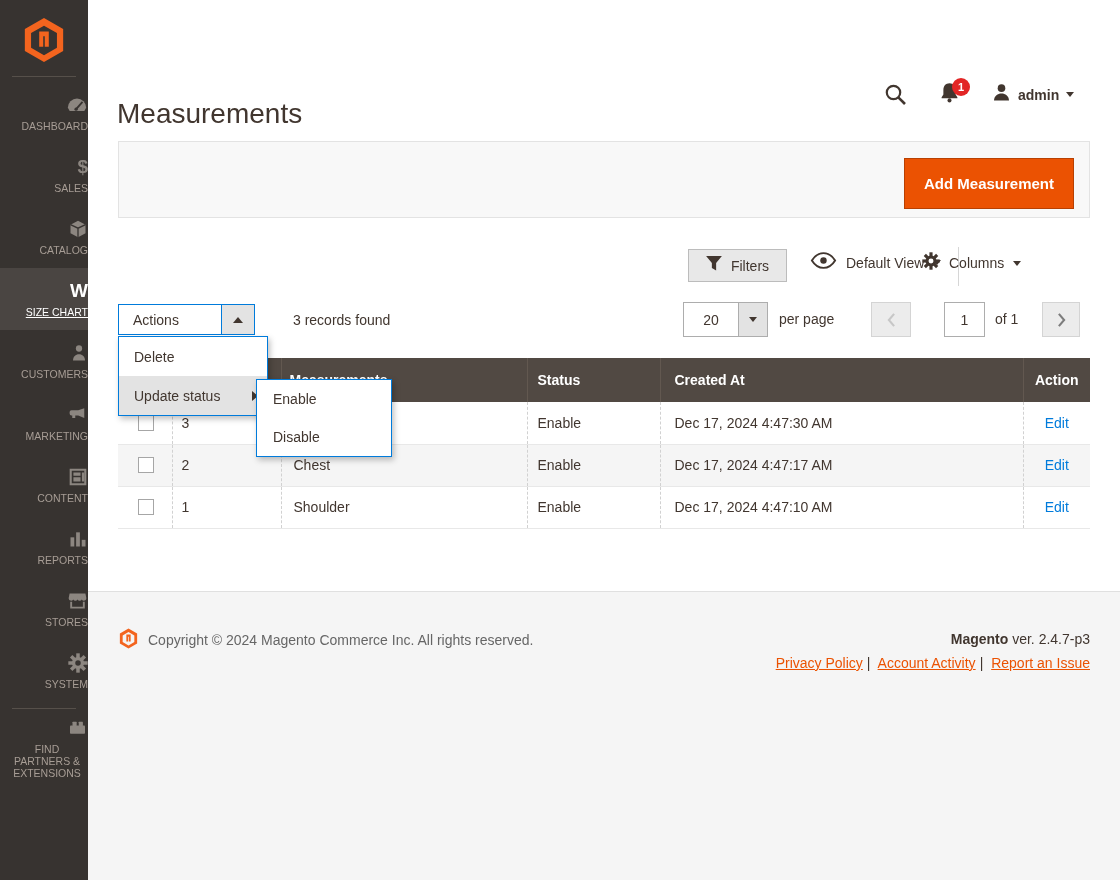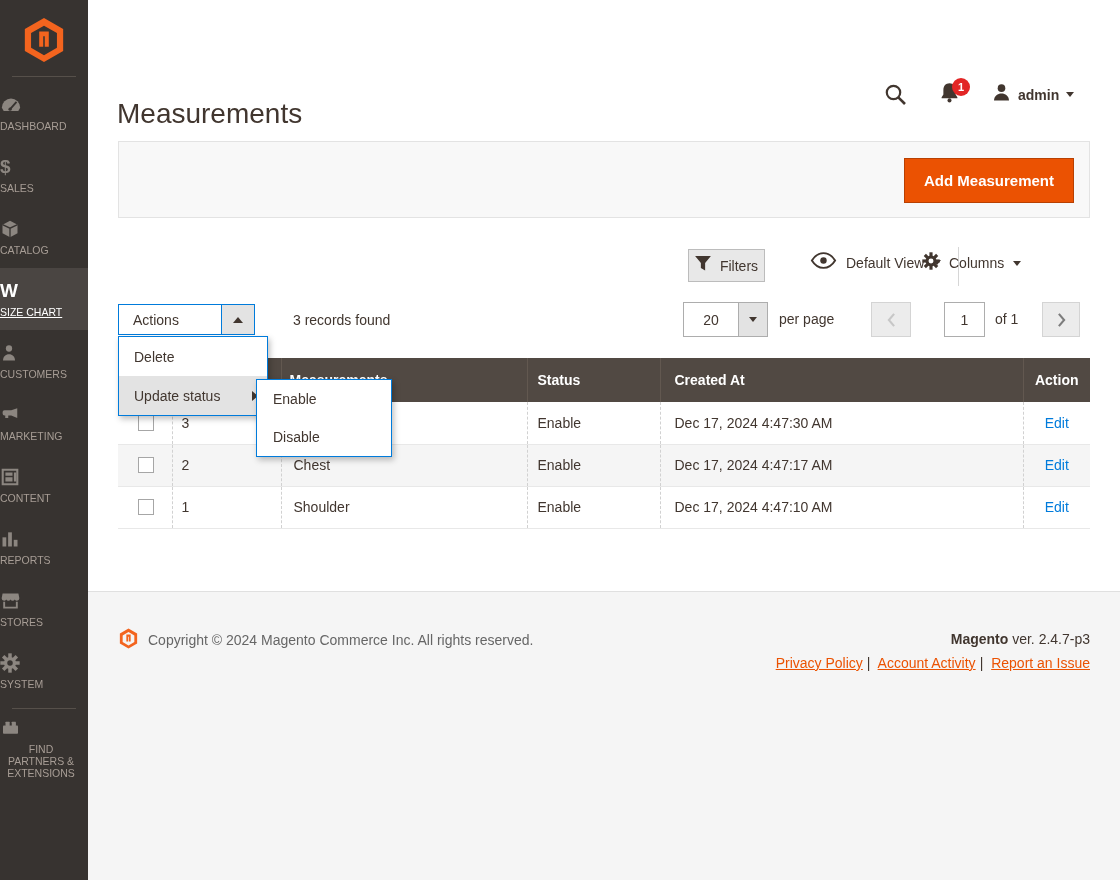--- a/index.html
+++ b/index.html
@@ -4,45 +4,45 @@
 <style>
   html,body{margin:0;padding:0;background:#fff;}
   *{box-sizing:border-box;font-family:"Liberation Sans","DejaVu Sans",sans-serif;}
   .stage{position:relative;width:1120px;height:880px;overflow:hidden;background:#fff;}
 
   
   .sidebar{position:absolute;left:0;top:0;width:88px;height:880px;background:#373330;z-index:5;}
   .logo{height:70px;display:flex;align-items:center;justify-content:center;padding-top:10px;cursor:pointer;}
   .logo-divider,.nav-divider{height:1px;background:#56504a;margin:6px 12px 0 12px;}
   .nav{margin-top:5px;}
-  .nav-item{height:62px;display:flex;flex-direction:column;align-items:flex-start;justify-content:center;gap:5px;cursor:pointer;}
+  .nav-item{height:62px;display:flex;flex-direction:column;align-items:flex-end;justify-content:center;gap:5px;cursor:pointer;}
   .nav-item .nicon{height:20px;display:flex;align-items:center;justify-content:center;}
   .nav-item .nlabel{font-size:10.5px;color:#a79d95;text-align:center;line-height:12px;max-width:82px;}
   .nav-item.active{background:#4a4542;}
   .nav-item.active .nlabel{color:#fff;text-decoration:underline;}
   .glyph-icon{font-size:19px;font-weight:bold;color:#8c8680;line-height:20px;}
   .nav-item.active .glyph-icon{color:#fff;}
   .nav-item.partners{height:78px;}
 
   
   .page-title{position:absolute;left:117px;top:79px;font-size:28px;color:#41362f;font-weight:400;}
   .hicon{position:absolute;cursor:pointer;}
   .badge{position:absolute;left:952px;top:78px;width:18px;height:18px;border-radius:50%;background:#e22626;color:#fff;
          font-size:11px;font-weight:bold;display:flex;align-items:center;justify-content:center;z-index:6;}
   .admin-group{position:absolute;left:992px;top:83px;display:flex;align-items:center;gap:7px;cursor:pointer;}
   .admin-name{font-size:14px;color:#41362f;font-weight:bold;}
   .caret-down{width:0;height:0;border-left:4.5px solid transparent;border-right:4.5px solid transparent;border-top:5.5px solid #41362f;}
 
   
   .panel{position:absolute;left:118px;top:141px;width:972px;height:77px;background:#f8f8f8;border:1px solid #e3e3e3;}
-  .add-btn{position:absolute;right:15px;top:16px;height:45px;padding:0 19px;background:#eb5202;color:#fff;border:1px solid #b84002;
+  .add-btn{position:absolute;right:15px;top:16px;height:51px;padding:0 19px;background:#eb5202;color:#fff;border:1px solid #b84002;
            font-size:15px;font-weight:bold;display:flex;align-items:center;cursor:pointer;}
 
   
-  .filters-btn{position:absolute;left:688px;top:249px;width:77px;height:33px;background:#e8e8e8;border:1px solid #bcbcbc;
+  .filters-btn{position:absolute;left:688px;top:249px;width:99px;height:33px;background:#e8e8e8;border:1px solid #bcbcbc;
                display:flex;align-items:center;justify-content:center;gap:9px;cursor:pointer;}
   .filters-btn .lbl{font-size:14px;color:#41362f;}
   .ctrl{position:absolute;display:flex;align-items:center;gap:9px;cursor:pointer;}
   .ctrl .lbl{font-size:14px;color:#41362f;}
   .vdivider{position:absolute;left:958px;top:247px;width:1px;height:39px;background:#d6d6d6;}
 
   
   .actions-btn{position:absolute;left:118px;top:304px;width:137px;height:31px;border:1px solid #007bdb;background:#fff;
                display:flex;cursor:pointer;z-index:25;}
   .actions-btn .txt{flex:1;display:flex;align-items:center;padding-left:14px;font-size:14px;color:#41362f;}

